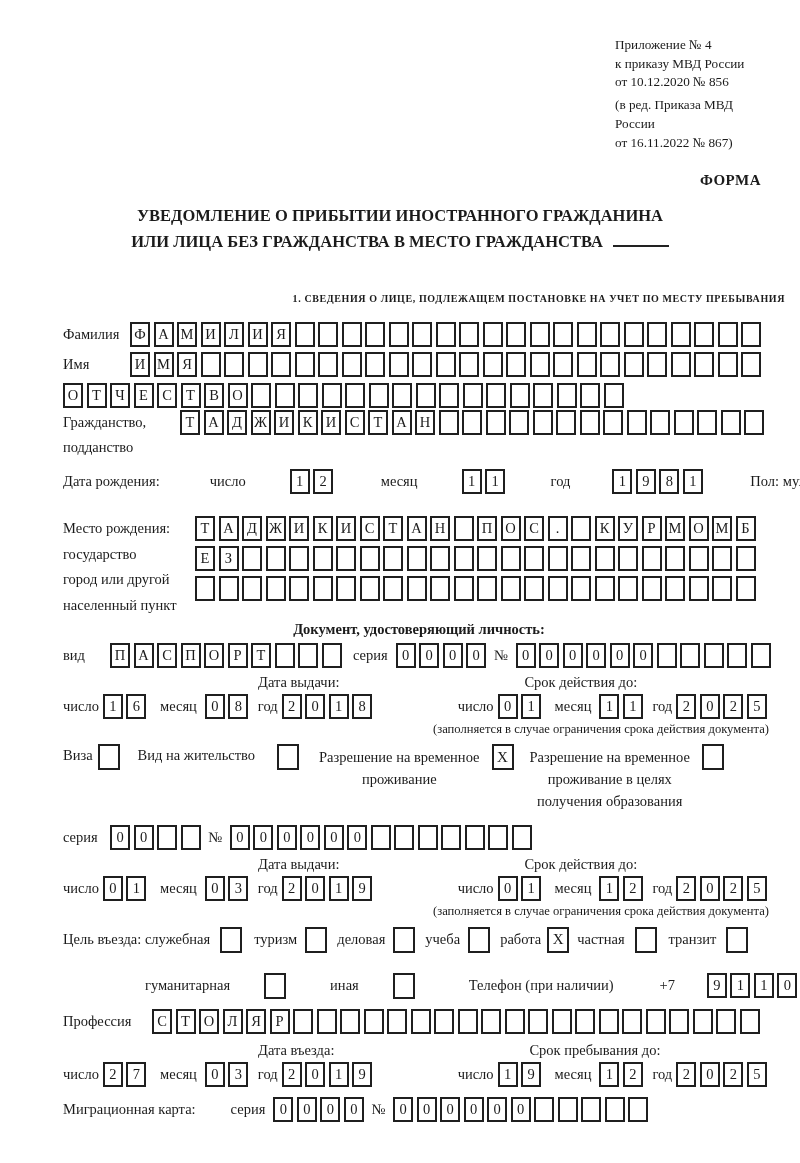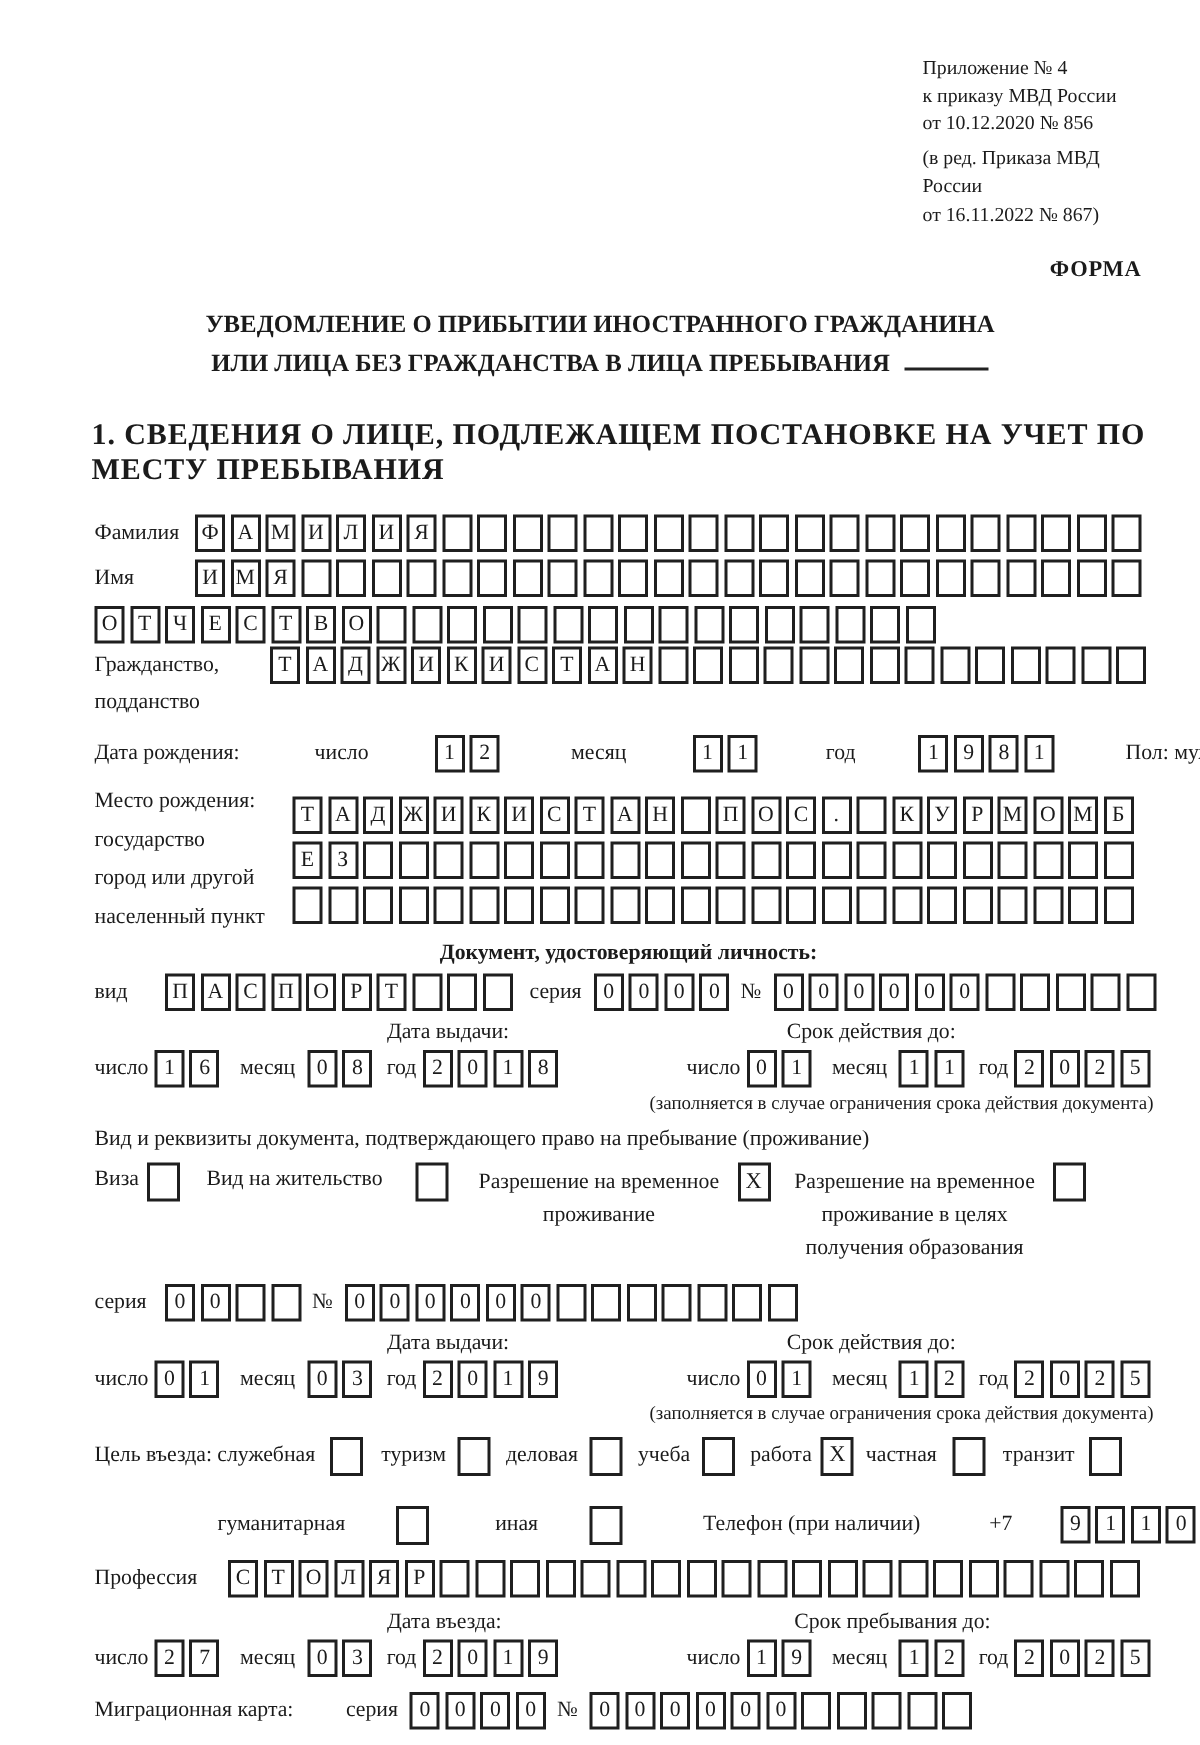--- a/index.html
+++ b/index.html
@@ -12,21 +12,21 @@
     color:#1b1b1b;
     font-family:"Liberation Serif","DejaVu Serif",serif;
     font-size:14.5px;
     overflow:hidden;
   }
   .ref{margin-left:552px;font-size:13.2px;line-height:1.42;}
   .ref .grp2{margin-top:4px;}
   .forma{margin-top:20px;text-align:right;padding-right:14px;font-weight:bold;font-size:15px;letter-spacing:.5px;}
   .title{margin:14px -25px 0 -63px;text-align:center;font-weight:bold;font-size:16.5px;line-height:1.55;}
   .title-underline{display:inline-block;width:56px;border-bottom:2px solid #222;margin-left:10px;vertical-align:baseline;}
-  .sec-heading{margin:24px -10px 0 -2px;text-align:left;font-weight:bold;font-size:20px;letter-spacing:.6px;}
+  .sec-heading{margin:38px -10px 0 -2px;text-align:right;font-weight:bold;font-size:10px;letter-spacing:.6px;}
   .row{display:flex;align-items:center;}
   .row.top{align-items:flex-start;}
   .boxrow{display:inline-flex;flex-wrap:nowrap;}
   .bx{
     box-sizing:border-box;flex:none;
     width:20px;height:25px;
     border:2px solid #1f1f1f;
     margin-right:3.5px;
     display:inline-flex;align-items:center;justify-content:center;
     font-size:14.5px;background:#fff;
@@ -58,21 +58,21 @@
     <div class="grp2">
       <div>(в ред. Приказа МВД России</div>
       <div>от 16.11.2022 № 867)</div>
     </div>
   </div>
 
   <div class="forma">ФОРМА</div>
 
   <div class="title">
     <div>УВЕДОМЛЕНИЕ О ПРИБЫТИИ ИНОСТРАННОГО ГРАЖДАНИНА</div>
-    <div><span>ИЛИ ЛИЦА БЕЗ ГРАЖДАНСТВА В ЛИЦА ПРЕБЫВАНИЯ</span><span class="title-underline"></span></div>
+    <div><span>ИЛИ ЛИЦА БЕЗ ГРАЖДАНСТВА В МЕСТО ГРАЖДАНСТВА</span><span class="title-underline"></span></div>
   </div>
 
   <div class="sec-heading">1. СВЕДЕНИЯ О ЛИЦЕ, ПОДЛЕЖАЩЕМ ПОСТАНОВКЕ НА УЧЕТ ПО МЕСТУ ПРЕБЫВАНИЯ</div>
 
   <div class="row" style="margin-top:18px;">
     <span class="lbl" style="width:67px;">Фамилия</span>
     <span class="boxrow">
         <span class="bx">Ф</span>
         <span class="bx">А</span>
         <span class="bx">М</span>
@@ -217,21 +217,21 @@
         <span class="bx">9</span>
         <span class="bx">8</span>
         <span class="bx">1</span>
       </span>
     <span class="lbl ml8">Пол: мужской</span>
     <span class="cb ml6">X</span>
     <span class="lbl ml16">женский</span>
     <span class="cb ml16"></span>
   </div>
 
-  <div class="row top" style="margin-top:7px;align-items:center;">
+  <div class="row top" style="margin-top:22px;">
     <span class="lbl" style="width:132px;line-height:25.5px;">
       <span>Место рождения:</span><br>
       <span>государство</span><br>
       <span>город или другой</span><br>
       <span>населенный пункт</span>
     </span>
     <span style="display:inline-flex;flex-direction:column;gap:5px;">
       <span class="boxrow">
           <span class="bx">Т</span>
           <span class="bx">А</span>
@@ -389,21 +389,20 @@
     <span class="boxrow" style="margin-left:4px;">
         <span class="bx">2</span>
         <span class="bx">0</span>
         <span class="bx">2</span>
         <span class="bx">5</span>
       </span>
   </div>
 
   <div class="small-note" style="margin-top:3px;text-align:right;padding-right:6px;">(заполняется в случае ограничения срока действия документа)</div>
 
-  <div style="margin-top:8px;">Вид и реквизиты документа, подтверждающего право на пребывание (проживание)</div>
 
   <div class="row top" style="margin-top:7px;">
     <span class="lbl" style="margin-top:3px;">Виза</span>
     <span class="cb" style="margin-left:5px;"></span>
     <span class="lbl" style="margin-left:18px;margin-top:3px;">Вид на жительство</span>
     <span class="cb" style="margin-left:22px;"></span>
     <span class="multiline" style="margin-left:20px;margin-top:3px;">
       <span>Разрешение на временное</span><br>
       <span>проживание</span>
     </span>

